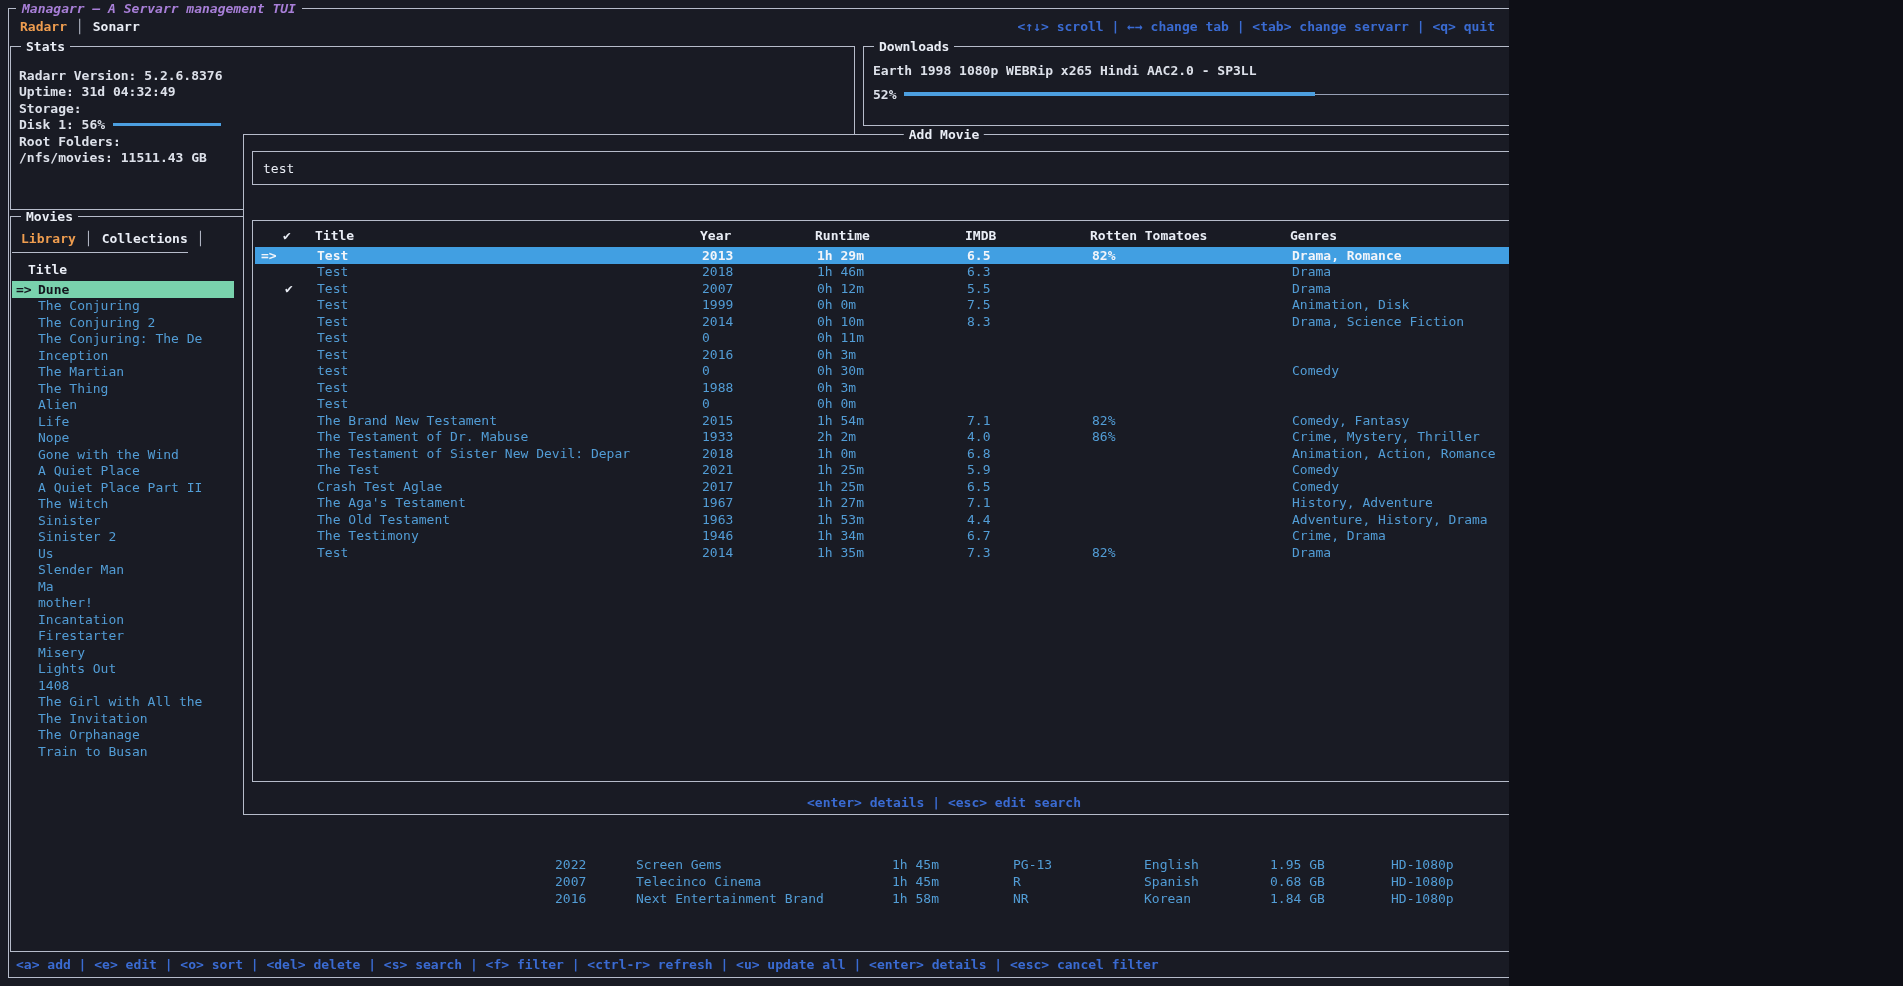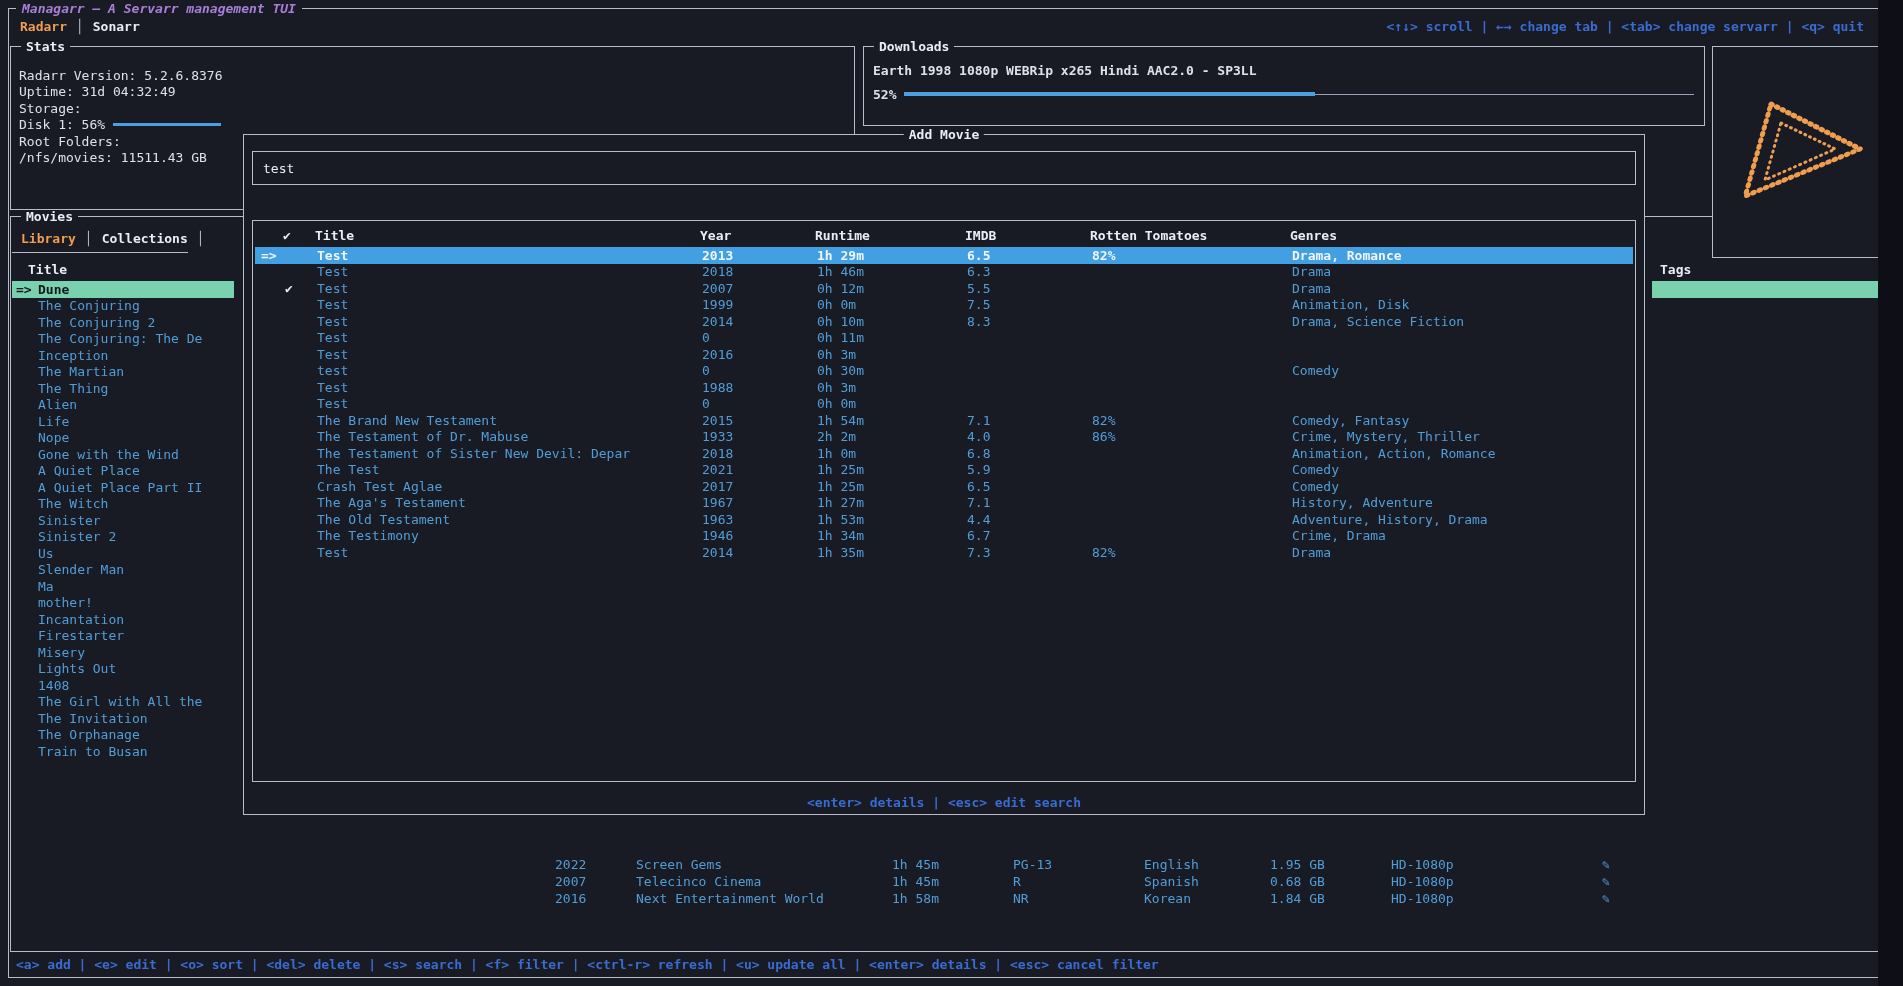--- a/index.html
+++ b/index.html
@@ -2,39 +2,39 @@
 <html><head>
 <meta charset="utf-8">
 <style>
   :root{
     --bg:#191b24; --border:#b6bcca; --fg:#dde1ea; --fg-bright:#e9edf5;
     --blue:#529dd6; --help:#3a6bd2; --orange:#ef9d4f; --purple:#a87fd8;
     --green:#79d2ad; --selblue:#419fe2; --dark:#14161e; --gaugeblue:#4c9fe0;
   }
   *{margin:0;padding:0;box-sizing:border-box;}
   html,body{background:#0e0f16;}
-  .screen{position:relative;width:1878px;height:986px;background:var(--bg);
+  .screen{position:relative;width:1509px;height:986px;background:var(--bg);
     font-family:"DejaVu Sans Mono", "Liberation Mono", monospace;font-size:13px;color:var(--fg);overflow:hidden;}
   .outer-border{position:absolute;left:8px;top:8px;width:1887px;height:970px;border:1px solid var(--border);z-index:0;}
   .app-title{position:absolute;left:16px;top:1px;background:var(--bg);padding:0 6px;color:var(--purple);
     font-style:italic;font-weight:bold;z-index:6;white-space:pre;}
   .servarr-tabs{position:absolute;left:20px;top:19px;display:flex;gap:9px;font-weight:bold;z-index:6;white-space:pre;}
   .tab-radarr{color:var(--orange);text-align:right;}
   .tab-sonarr{color:var(--fg-bright);}
   .tab-sep{color:var(--border);font-weight:normal;}
   .top-help{position:absolute;right:14px;top:19px;color:var(--help);font-weight:bold;z-index:6;white-space:pre;}
 
   .box{position:absolute;border:1px solid var(--border);background:var(--bg);}
   .box-title{position:absolute;top:-8px;left:10px;background:var(--bg);padding:0 5px;font-weight:bold;
     color:var(--fg-bright);line-height:15px;white-space:pre;}
 
   
   .stats-box{left:10px;top:46px;width:845px;height:164px;z-index:2;}
   .stats-lines{position:absolute;left:8px;top:20px;right:8px;}
-  .s-line{height:16.5px;display:flex;align-items:center;font-weight:normal;color:var(--fg);white-space:pre;}
+  .s-line{height:16.5px;display:flex;align-items:center;font-weight:bold;color:var(--fg);white-space:pre;}
   .disk-bar{display:inline-block;width:108px;height:3px;background:var(--gaugeblue);margin-left:8px;}
 
   
   .downloads-box{left:863px;top:46px;width:842px;height:80px;z-index:2;}
   .dl-name{position:absolute;left:9px;top:16px;font-weight:bold;color:var(--fg);white-space:pre;}
   .dl-progress{position:absolute;left:9px;top:38px;right:10px;display:flex;align-items:center;height:18px;
     font-weight:bold;color:var(--fg);}
   .dl-pct{margin-right:8px;white-space:pre;}
   .gauge{position:relative;flex:1;height:14px;}
   .gauge-track{position:absolute;left:0;right:0;top:7px;height:1px;background:#97a0b5;}
@@ -317,21 +317,21 @@
           <span>1h 45m</span>
           <span>R</span>
           <span>Spanish</span>
           <span>0.68 GB</span>
           <span>HD-1080p</span>
           <span>✎</span>
         </div>
 
         <div class="det-row">
           <span>2016</span>
-          <span>Next Entertainment World</span>
+          <span>Next Entertainment Brand</span>
           <span>1h 58m</span>
           <span>NR</span>
           <span>Korean</span>
           <span>1.84 GB</span>
           <span>HD-1080p</span>
           <span>✎</span>
         </div>
       </div>
   </div>
 

